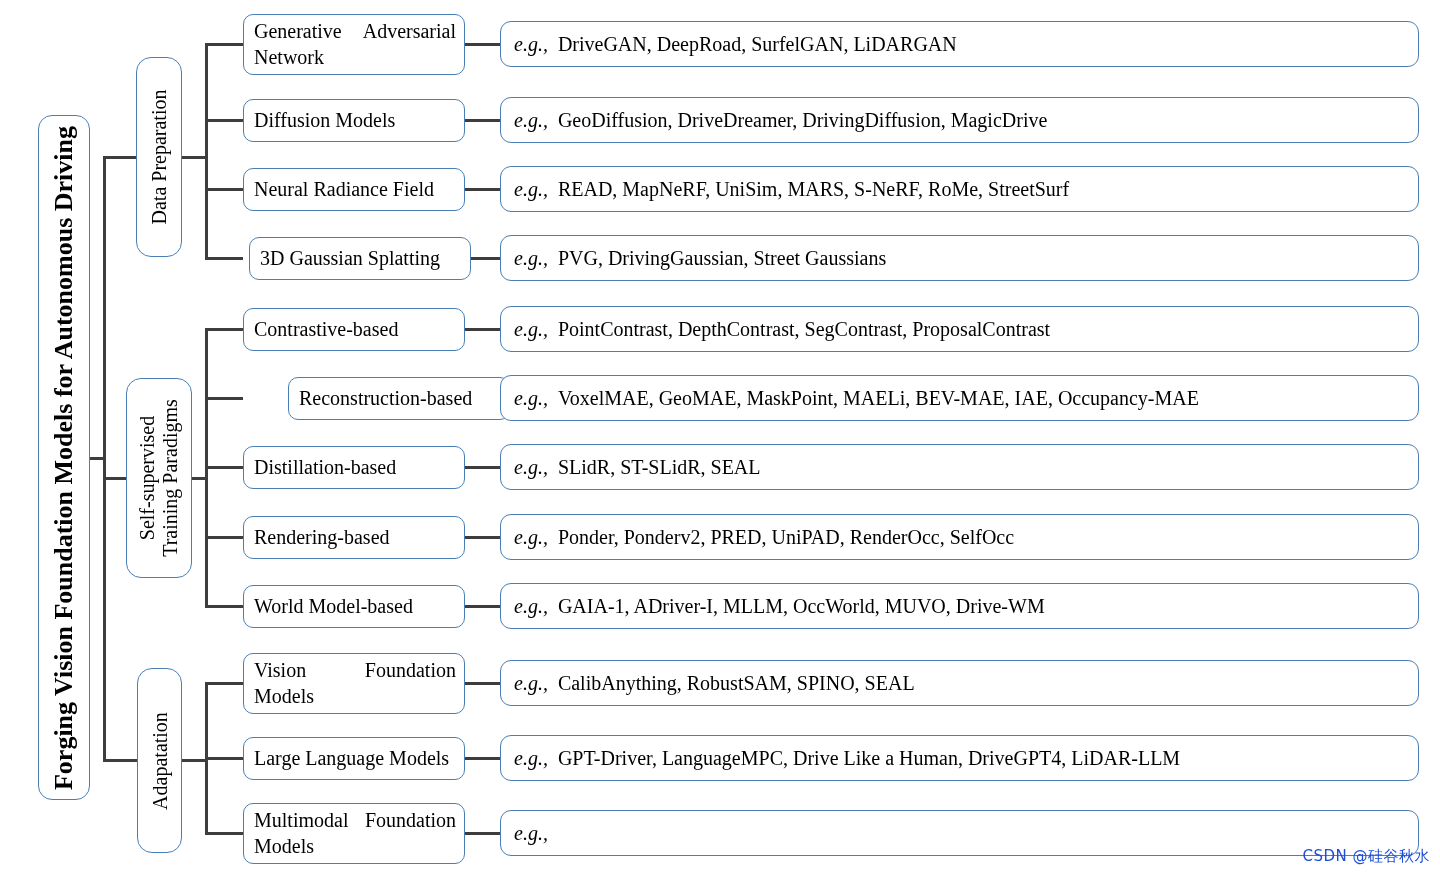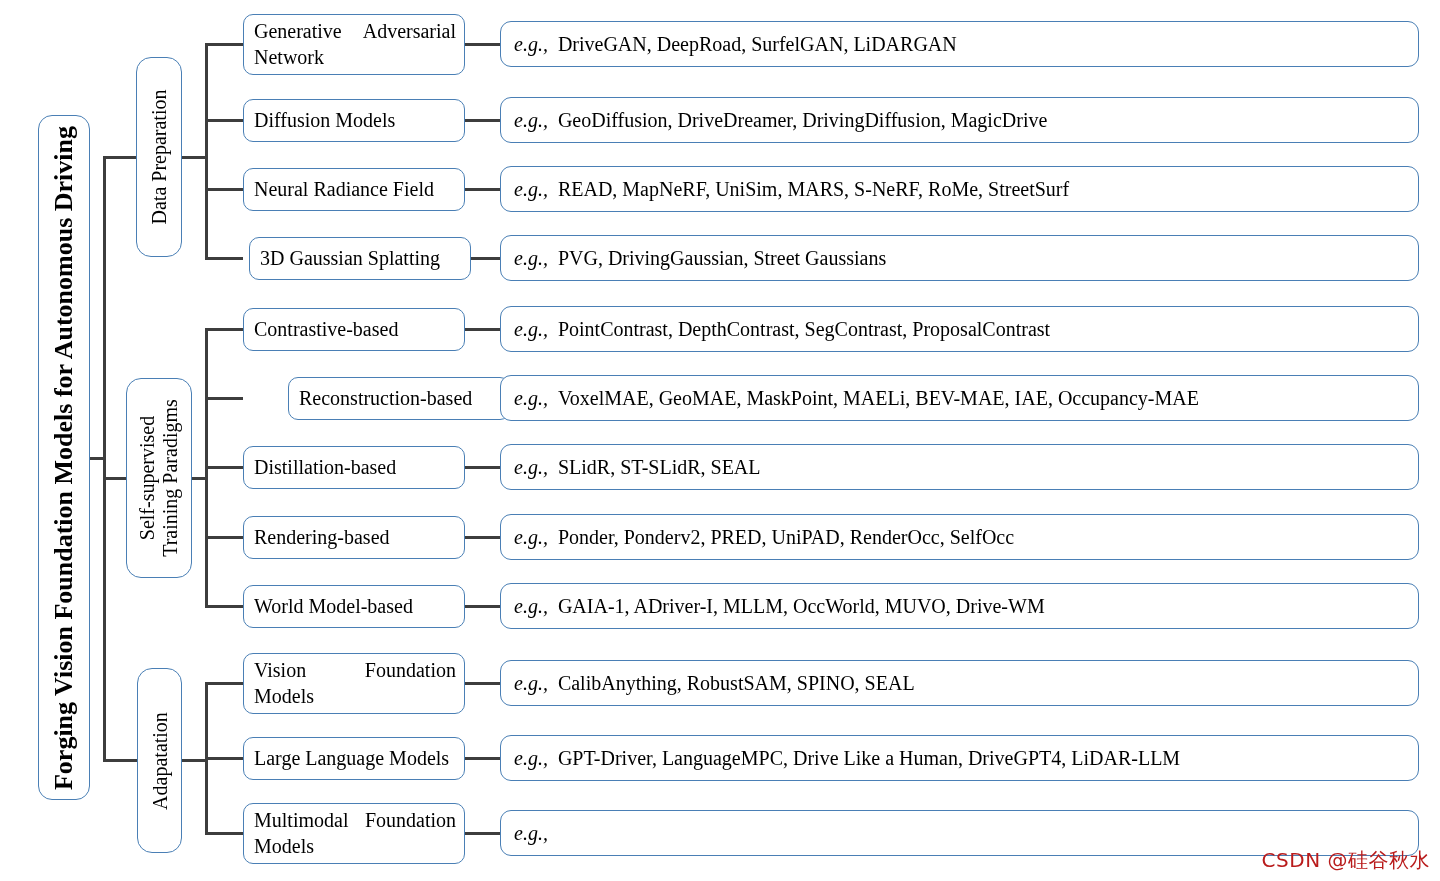--- a/index.html
+++ b/index.html
@@ -32,21 +32,21 @@
   .catbox.single .cattext{text-align:left;white-space:nowrap;}
   .exbox{
     border-radius:11px;display:flex;align-items:center;
     font-size:20px;padding-left:13px;white-space:nowrap;
   }
   .exbox .eg{font-style:italic;margin-right:10px;}
   .line{position:absolute;background:#3d3d3d;z-index:1;}
   #watermark{
     position:absolute;right:10px;top:847px;
     font-family:"DejaVu Sans","Liberation Sans",sans-serif;
-    font-size:20px;color:#b91c1c;z-index:3;letter-spacing:.5px;
+    font-size:15px;color:#1d4ed8;z-index:3;letter-spacing:.5px;
   }
 </style>
 </head>
 <body>
 
 <div id="canvas">
   <div class="box rootbox" id="root-box" style="left:38px;top:115px;width:52px;height:685px;">
     <div class="vtext">Forging Vision Foundation Models for Autonomous Driving</div>
   </div>
   <div id="tree">

